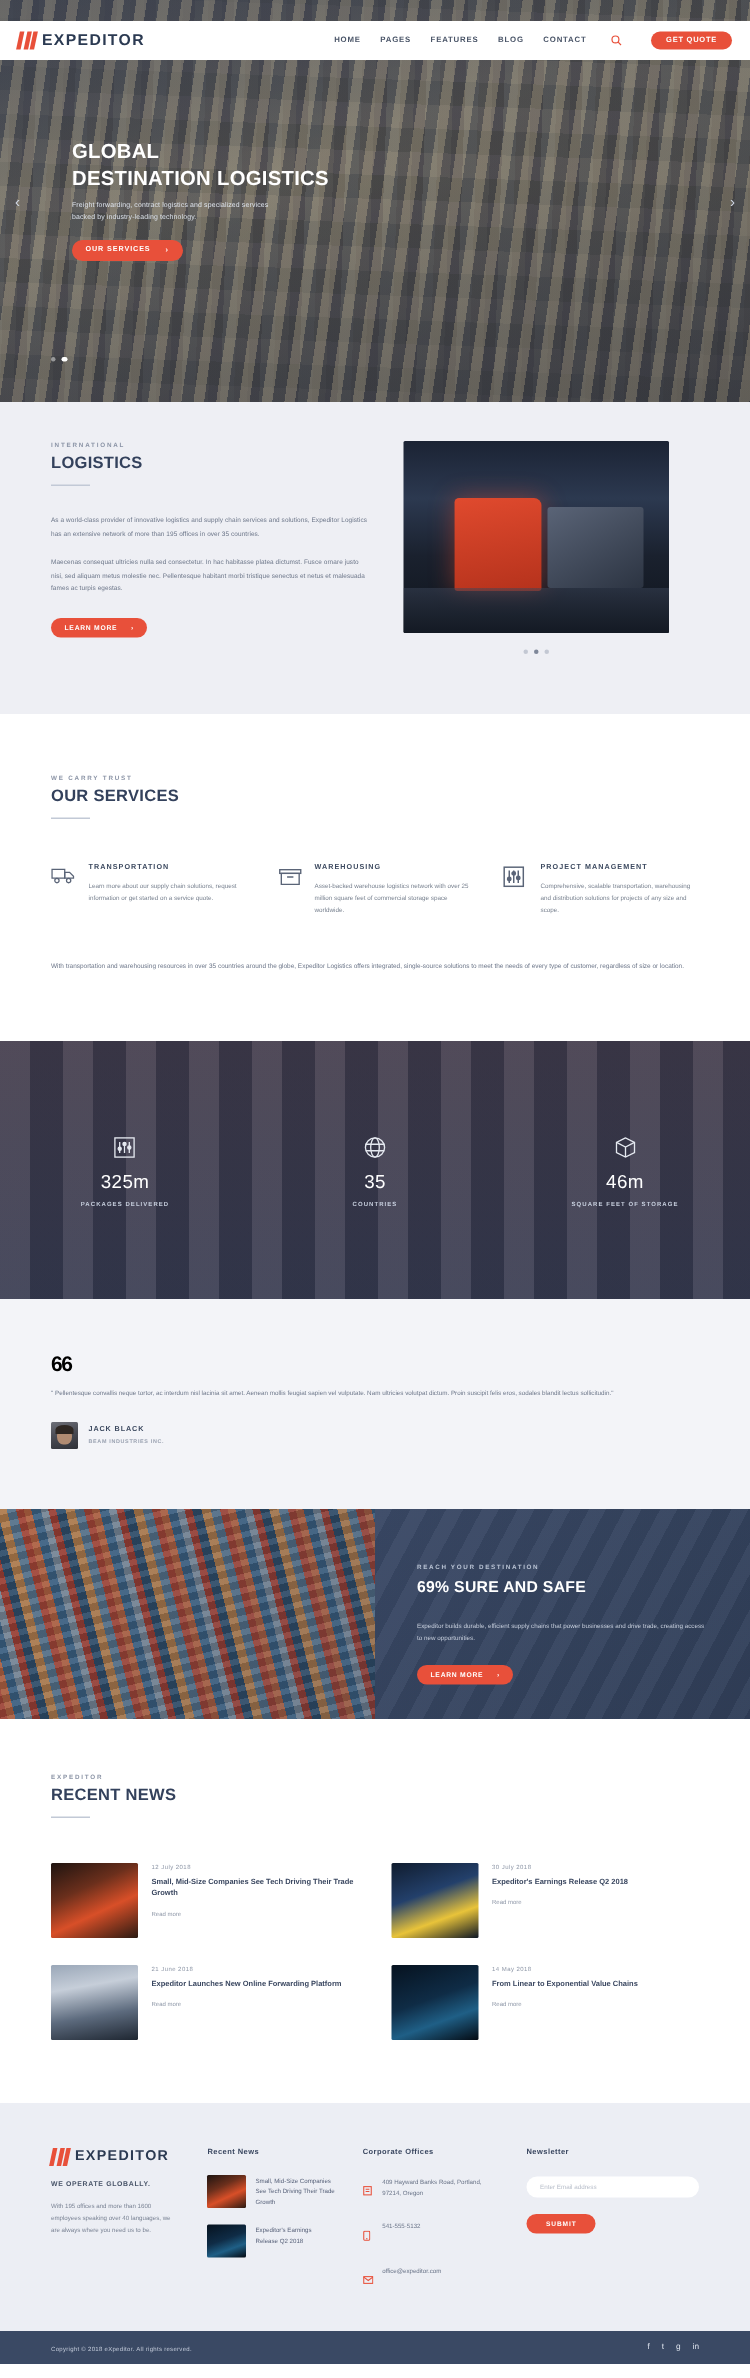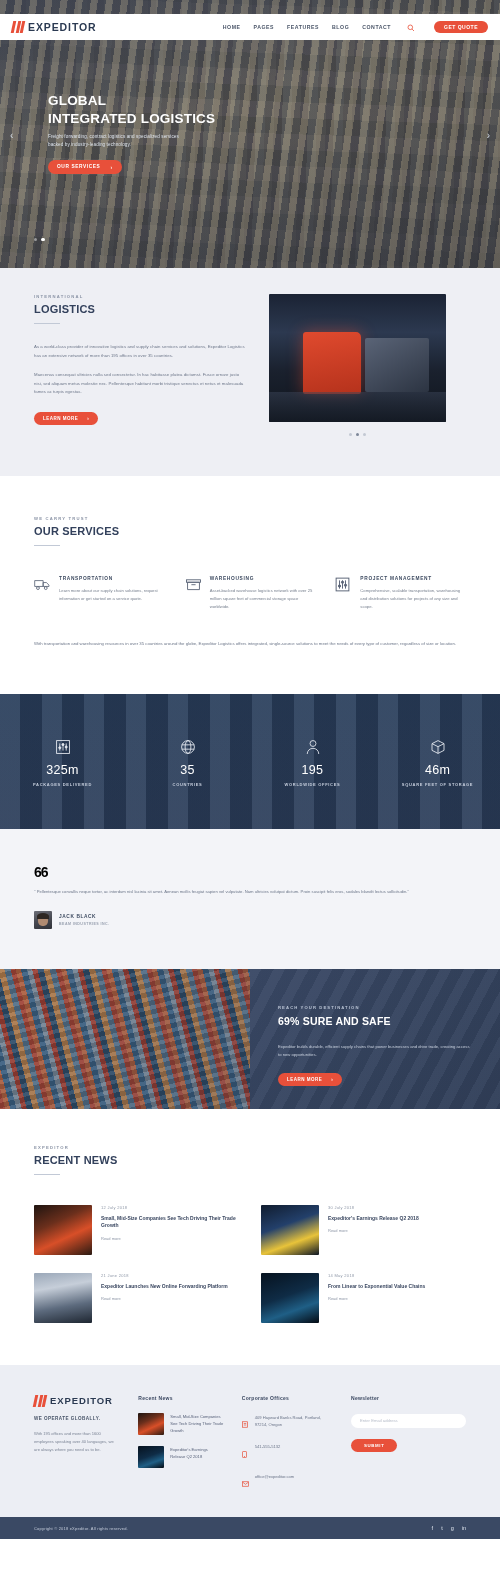--- a/index.html
+++ b/index.html
@@ -128,22 +128,22 @@
   .services { background: #fff; padding: 40px 34px 46px; }
   .svc-grid { display: flex; gap: 20px; margin-top: 30px; }
   .svc { flex: 1; display: flex; gap: 8px; }
   .svc-icon { width: 17px; flex: 0 0 17px; color: #5a6477; padding-top: 1px; }
   .svc-title { font-size: 4.8px; font-weight: bold; letter-spacing: 0.7px; color: #3d4a60; }
   .svc-desc { margin-top: 6px; font-size: 4.2px; line-height: 1.95; color: #78melt; color: #78818f; }
   .svc-foot { margin-top: 28px; font-size: 4.3px; line-height: 2.0; color: #6c7689; }
 
   
   .stats {
-    position: relative; height: 135px; overflow: hidden;
-    background: #0c4a6e;
+    position: relative; height: 172px; overflow: hidden;
+    background: #c2410c;
     display: flex; align-items: center;
   }
   .stats-bg {
     position: absolute; inset: 0;
     background:
       linear-gradient(180deg, rgba(52,66,94,.92), rgba(52,66,94,.88)),
       repeating-linear-gradient(90deg, #8a93a5 0 18px, #6d7policy 18px 20px),
       repeating-linear-gradient(86deg, rgba(255,255,255,.08) 0 24px, rgba(0,0,0,.1) 24px 48px);
   }
   .stats-bg::after {
@@ -309,21 +309,21 @@
         <button class="btn-quote">GET QUOTE</button>
       </nav>
     </header>
 
     <div class="hero-arrow">‹</div>
     <div class="hero-arrow right">›</div>
 
     <div class="hero-inner">
       <div class="hero-h1">
         <div>GLOBAL</div>
-        <div>INTEGRATED LOGISTICS</div>
+        <div>DESTINATION LOGISTICS</div>
       </div>
       <div class="hero-sub">
         <div>Freight forwarding, contract logistics and specialized services</div>
         <div>backed by industry-leading technology.</div>
       </div>
       <button class="btn-hero">
         <span>OUR SERVICES</span>
         <span class="chev">›</span>
       </button>
     </div>
@@ -436,30 +436,20 @@
           <svg width="16" height="16" viewBox="0 0 20 20" fill="none" stroke="#e5e9f0" stroke-width="1.1">
             <circle cx="10" cy="10" r="8"></circle>
             <ellipse cx="10" cy="10" rx="3.6" ry="8"></ellipse>
             <path d="M2.3 7.3h15.4M2.3 12.7h15.4"></path>
           </svg>
         </div>
         <div class="stat-num">35</div>
         <div class="stat-label">COUNTRIES</div>
       </div>
 
-      <div class="stat">
-        <div class="stat-icon">
-          <svg width="14" height="16" viewBox="0 0 18 20" fill="none" stroke="#e5e9f0" stroke-width="1.1">
-            <circle cx="9" cy="5.5" r="3.8"></circle>
-            <path d="M1.6 19c0-4.3 3.3-7.3 7.4-7.3s7.4 3 7.4 7.3"></path>
-          </svg>
-        </div>
-        <div class="stat-num">195</div>
-        <div class="stat-label">WORLDWIDE OFFICES</div>
-      </div>
 
       <div class="stat">
         <div class="stat-icon">
           <svg width="16" height="16" viewBox="0 0 20 20" fill="none" stroke="#e5e9f0" stroke-width="1.1">
             <path d="M10 2 2.5 5.8v8.4L10 18l7.5-3.8V5.8z"></path>
             <path d="M2.5 5.8 10 9.6l7.5-3.8M10 9.6V18"></path>
           </svg>
         </div>
         <div class="stat-num">46m</div>
         <div class="stat-label">SQUARE FEET OF STORAGE</div>

